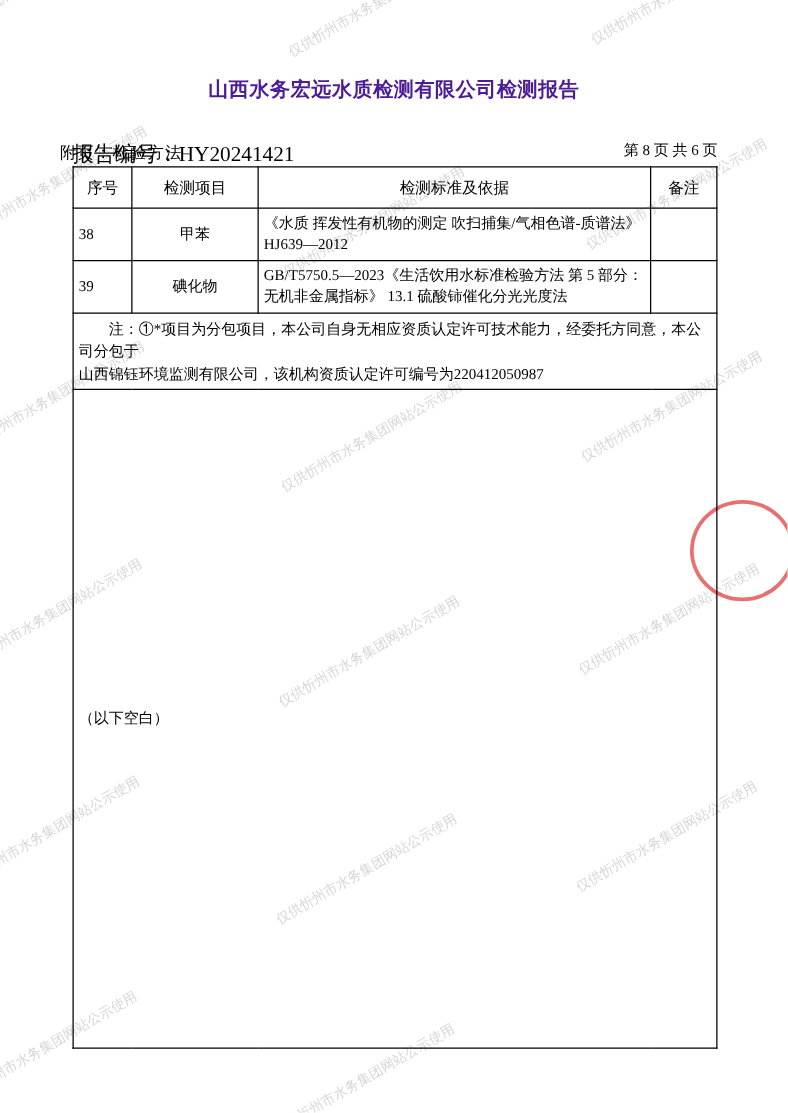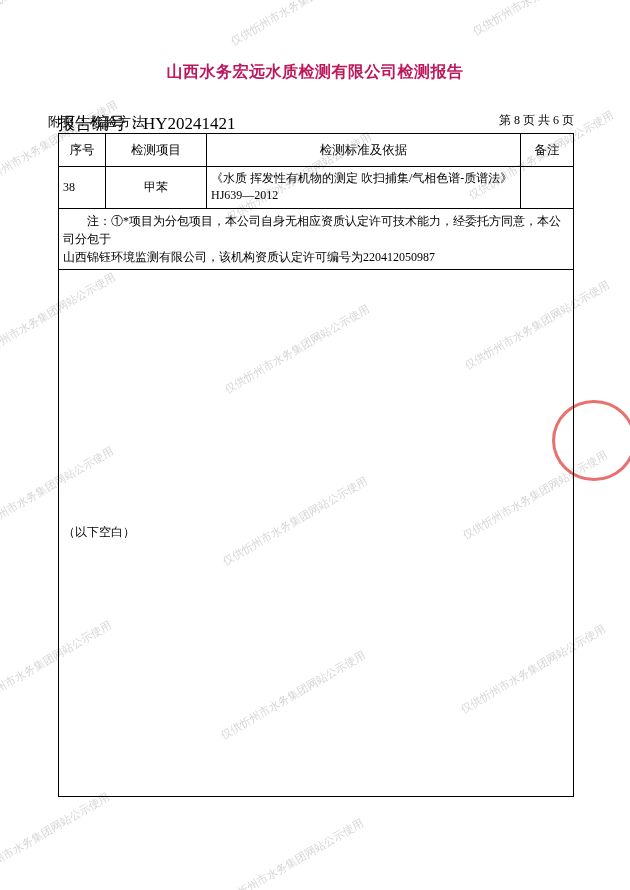--- a/index.html
+++ b/index.html
@@ -42,21 +42,21 @@
 
   .doc-title {
     position: absolute;
     top: 62px;
     left: 0;
     width: 630px;
     text-align: center;
     font-size: 16px;
     font-weight: bold;
     letter-spacing: 0.5px;
-    color: #be185d;
+    color: #4c1d95;
   }
 
   .attach-line {
     position: absolute;
     top: 92px;
     left: 48px;
     font-size: 13px;
     letter-spacing: 1px;
     margin-top: 21px;
   }
@@ -196,20 +196,26 @@
         </tr>
       </thead>
       <tbody>
         <tr>
           <td class="cell-no">38</td>
           <td class="cell-item">甲苯</td>
           <td class="cell-std">《水质  挥发性有机物的测定   吹扫捕集/气相色谱-质谱法》    HJ639—2012</td>
           <td class="cell-remark"></td>
         </tr>
         <tr>
+          <td class="cell-no">39</td>
+          <td class="cell-item">碘化物</td>
+          <td class="cell-std">GB/T5750.5—2023《生活饮用水标准检验方法  第 5 部分：无机非金属指标》  13.1 硫酸铈催化分光光度法</td>
+          <td class="cell-remark"></td>
+        </tr>
+        <tr>
           <td class="note-cell" colspan="4">
             <span class="note-indent">注：①*项目为分包项目，本公司自身无相应资质认定许可技术能力，经委托方同意，本公司分包于</span>
             <span class="note-l2">山西锦钰环境监测有限公司，该机构资质认定许可编号为220412050987</span>
           </td>
         </tr>
         <tr>
           <td class="blank-cell" colspan="4">（以下空白）</td>
         </tr>
       </tbody>
     </table>

